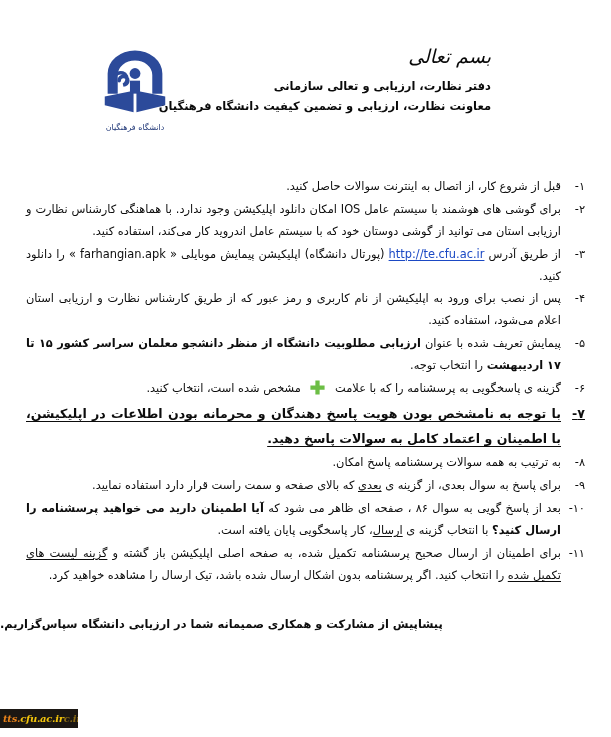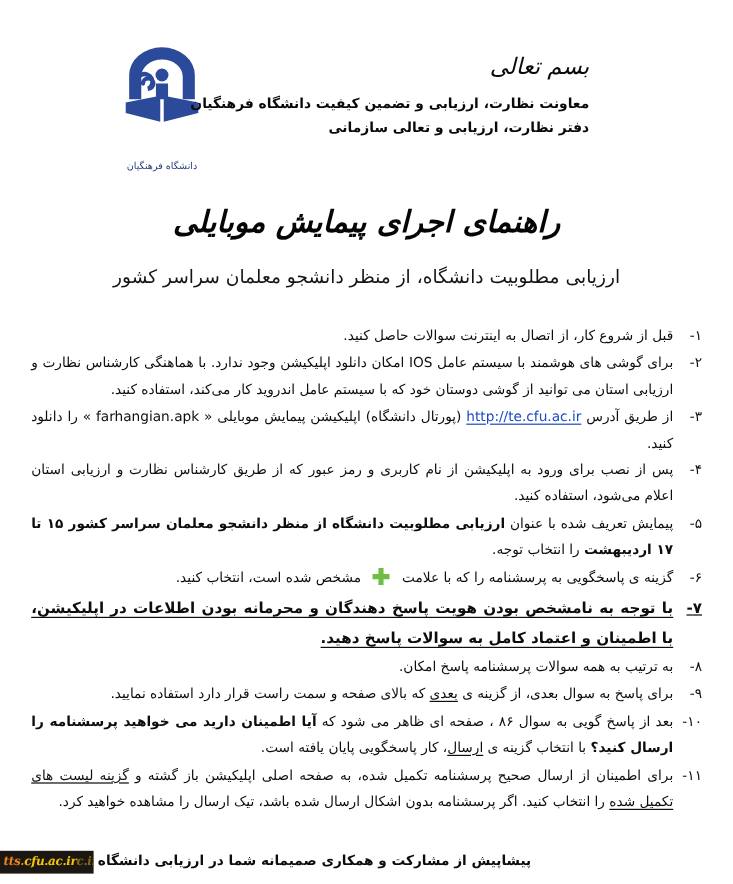--- a/index.html
+++ b/index.html
@@ -36,21 +36,21 @@
 
   .logo-wrap {
     position: absolute;
     top: 38px;
     right: 421px;   
     width: 110px;
     height: 105px;
     display: flex;
     flex-direction: column;
     align-items: center;
-    justify-content: space-between;
+    justify-content: center;
   }
   .logo-mark {
     width: 74px;
     height: 72px;
     display: block;
   }
   .logo-caption {
     margin-top: 2px;
     font-size: 8px;
     color: #243b7a;
@@ -217,29 +217,25 @@
 
         <circle cx="50" cy="34" r="7.5" fill="#2c4a9a"></circle>
 
         <path d="M22 46 A9 9 0 1 1 34 50 A6 6 0 1 0 28 44" fill="none" stroke="#2c4a9a" stroke-width="5" stroke-linecap="round"></path>
       </svg>
       <span class="logo-caption">دانشگاه فرهنگیان</span>
     </div>
 
     <div class="header-text">
       <div class="besmele">بسم تعالی</div>
+      <div class="org-line">دفتر نظارت، ارزیابی و تعالی سازمانی</div>
       <div class="org-line">معاونت نظارت، ارزیابی و تضمین کیفیت دانشگاه فرهنگیان</div>
-      <div class="org-line">دفتر نظارت، ارزیابی و تعالی سازمانی</div>
     </div>
   </div>
 
-  <div class="title-block">
-    <div class="main-title">راهنمای اجرای پیمایش موبایلی</div>
-    <div class="sub-title">ارزیابی مطلوبیت دانشگاه، از منظر دانشجو معلمان سراسر کشور</div>
-  </div>
 
   <ol class="list" id="instruction-list">
       <li class="list-item">
         <span class="li-num">۱-</span>
         <span class="li-body"><span>قبل از شروع کار، از اتصال به اینترنت سوالات حاصل کنید.</span></span>
       </li>
       <li class="list-item">
         <span class="li-num">۲-</span>
         <span class="li-body"><span>برای گوشی های هوشمند با سیستم عامل IOS امکان دانلود اپلیکیشن وجود ندارد. با هماهنگی کارشناس نظارت و ارزیابی استان می توانید از گوشی دوستان خود که با سیستم عامل اندروید کار می‌کند، استفاده کنید.</span></span>
       </li>

